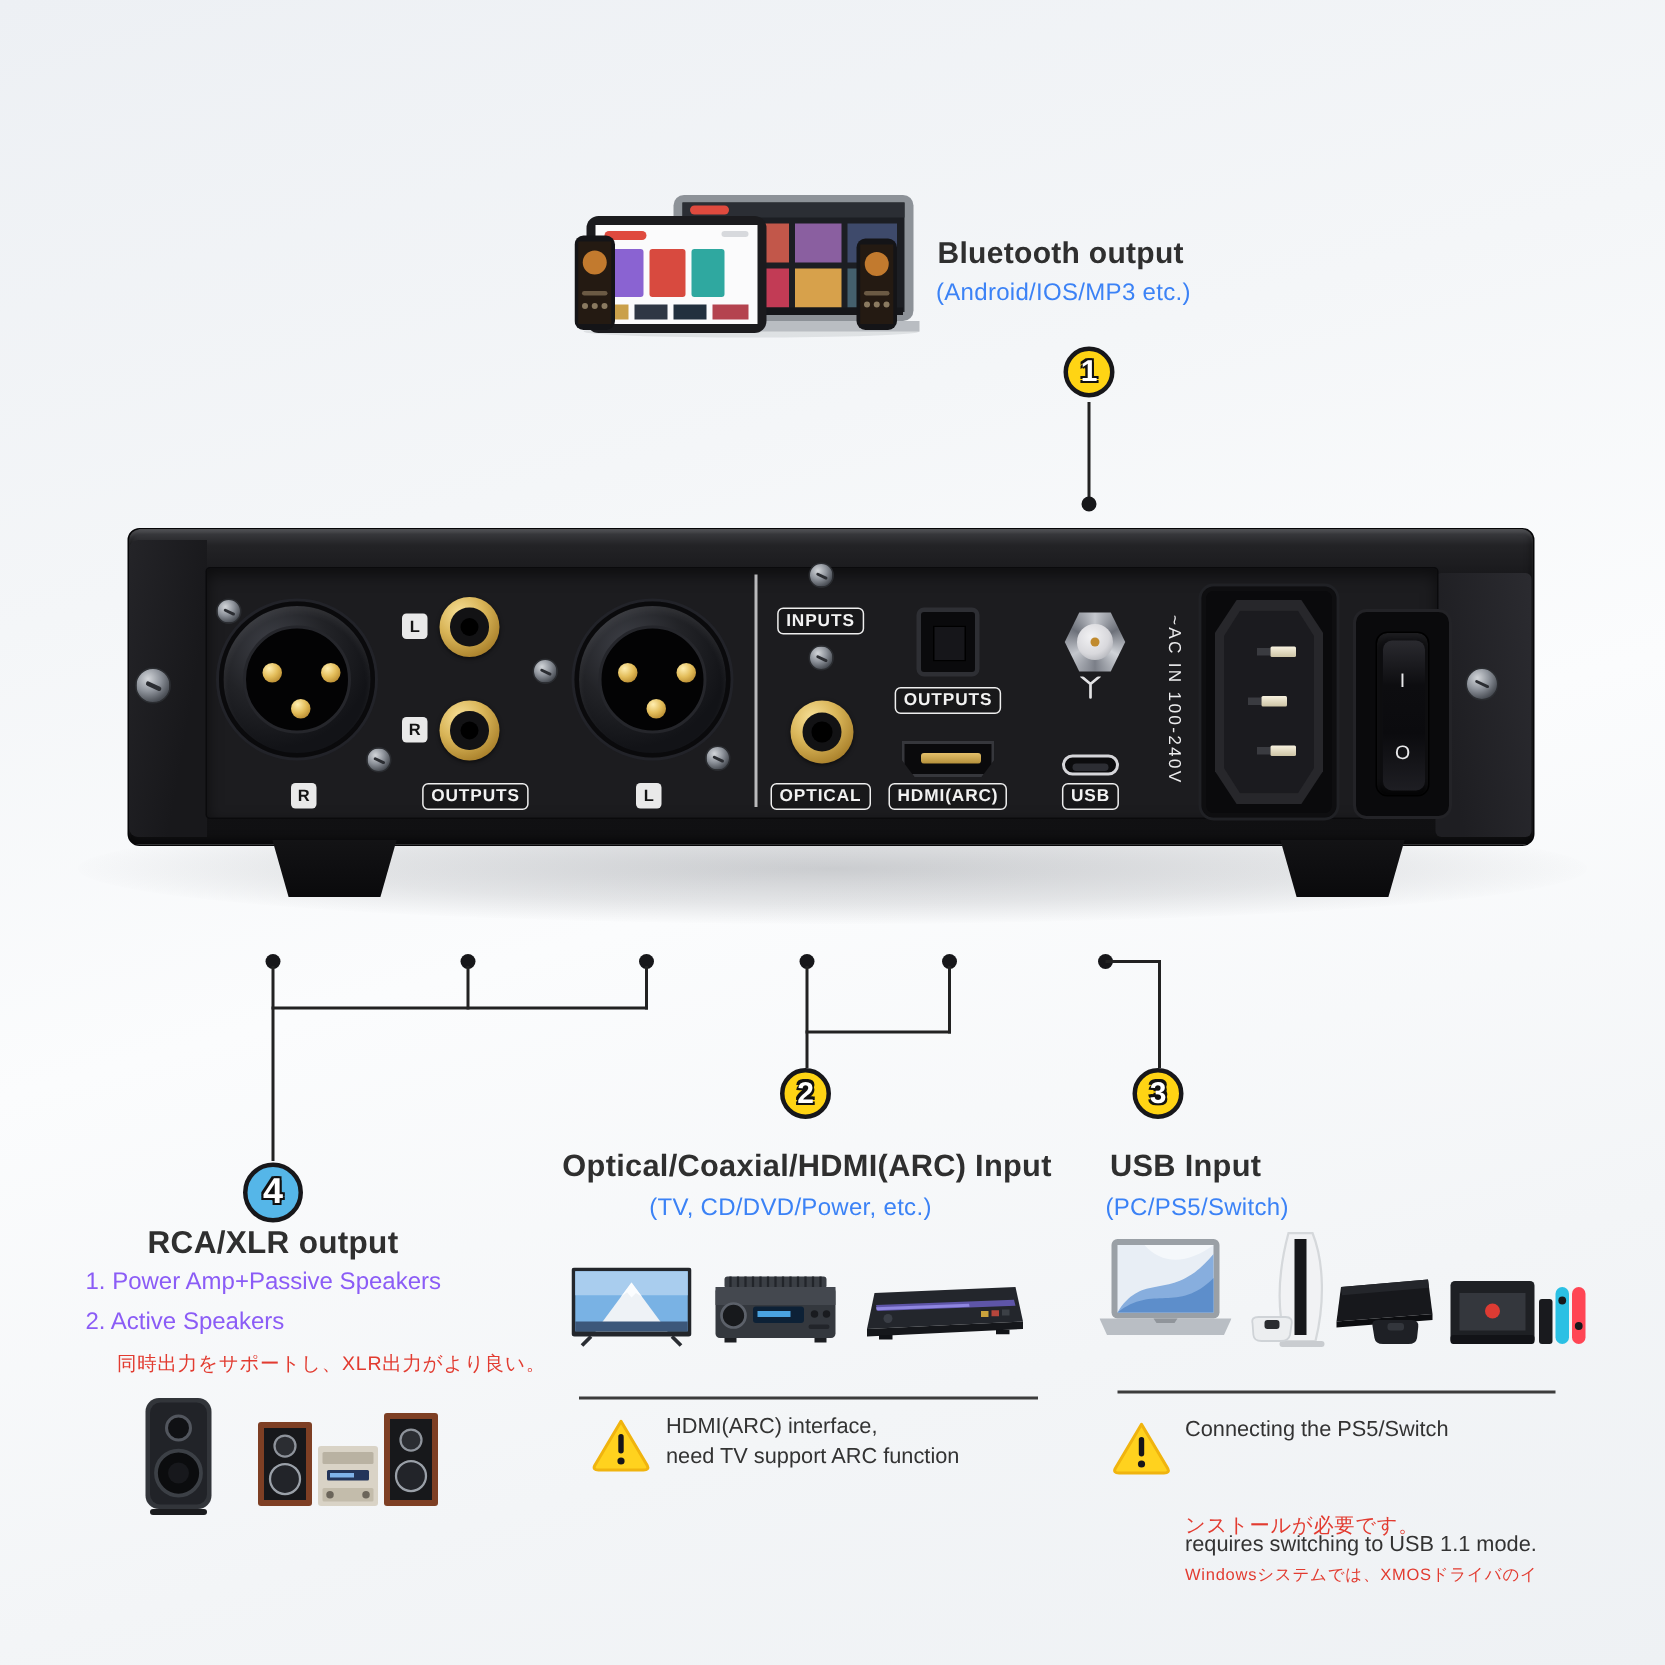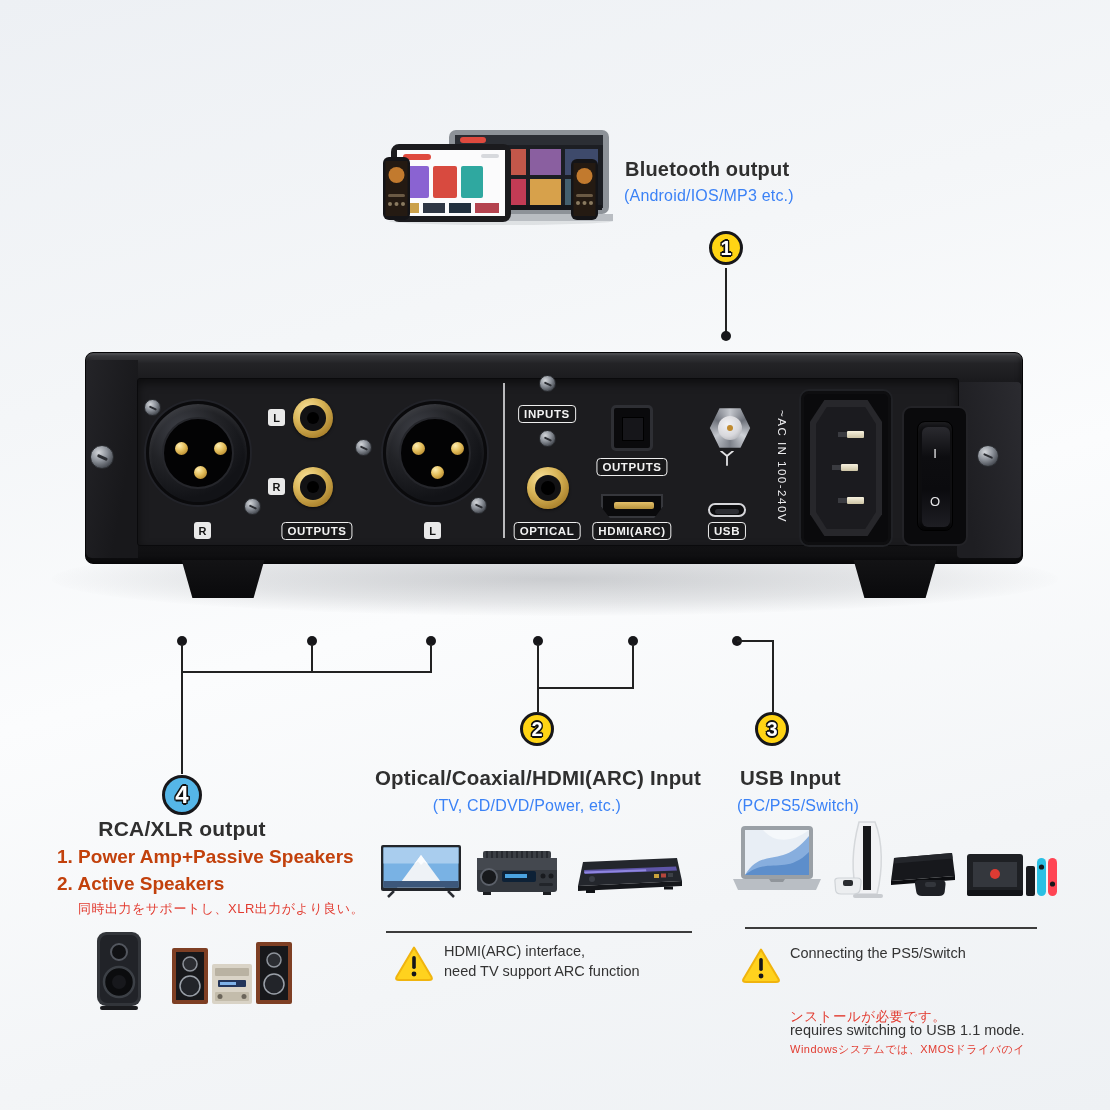--- a/index.html
+++ b/index.html
@@ -8,21 +8,21 @@
     font-family: "Liberation Sans", sans-serif;
     background: linear-gradient(165deg, #edf0f4 0%, #f4f6f8 30%, #fbfcfd 52%, #f3f5f7 78%, #eef1f4 100%);
     position: relative; overflow: hidden; color:#333;
   }
   .abs { position:absolute; }
   .ctr { transform: translateX(-50%); white-space: nowrap; }
 
   
   .h-bold { font-weight:700; font-size:20px; color:#2f2f2f; letter-spacing:0.2px; }
   .h-sub  { font-weight:400; font-size:16px; color:#3b82f6; letter-spacing:0.2px; }
-  .list-item { font-weight:700; font-size:19px; color:#c2410c; }
+  .list-item { font-weight:400; font-size:16px; color:#8b5cf6; }
   .jp-note { font-size:13px; color:#e23b30; letter-spacing:0.5px; }
   .warn-text { font-size:14.5px; color:#333; line-height:20px; }
 
   
   .num-circle {
     border-radius:50%; border:3px solid #17171a;
     display:flex; align-items:center; justify-content:center;
     font-weight:700; color:#fff;
     text-shadow:-1.4px -1.4px 0 #111, 1.4px -1.4px 0 #111, -1.4px 1.4px 0 #111, 1.4px 1.4px 0 #111, 0 1.6px 0 #111, 0 -1.6px 0 #111;
   }

